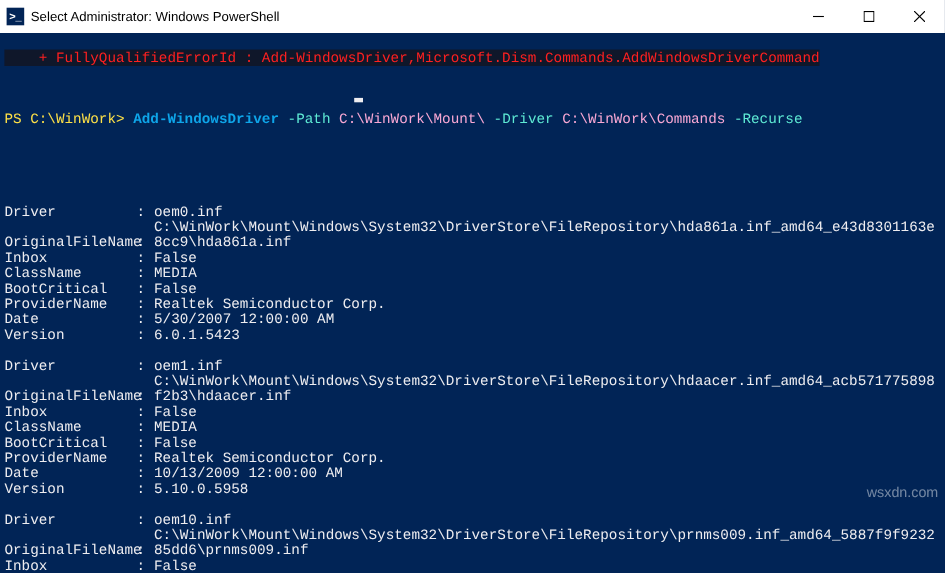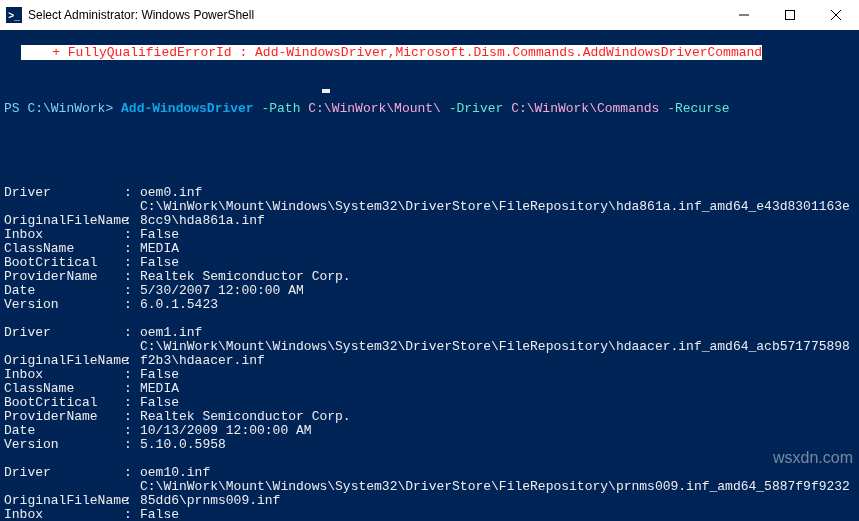--- a/index.html
+++ b/index.html
@@ -53,47 +53,46 @@
       font-size: 10px;
     }
     .titlebar-btn svg { width: 10px; height: 10px; }
     .terminal {
       padding: 2px 4px;
       line-height: 14px;
       white-space: pre;
     }
     .error-line {
       color: #ff2020;
-      background: #ffffff;
+      background: #0f172a;
       display: inline;
-      margin-left: 17px;
     }
-    .prompt { color: #7dd3fc; }
+    .prompt { color: #fde047; }
     .cmd-yellow { color: #0ea5e9; font-weight: bold; }
     .cmd-gray { color: #5eead4; }
     .cmd-white { color: #f9a8d4; }
     .field-row { display: flex; align-items: flex-end; }
     .field-label { width: 120px; flex-shrink: 0; }
     .field-colon { width: 16px; flex-shrink: 0; }
     .field-value { flex: 1; word-break: break-all; white-space: pre-wrap; }
     .cursor {
       position: absolute;
       top: 89px;
       left: 322px;
       width: 8px;
       height: 4px;
       background: #eeedf0;
     }
     .watermark {
       position: absolute;
       right: 6px;
-      bottom: 54px;
+      bottom: 66px;
       color: rgba(255,255,255,0.45);
       font-family: Arial, sans-serif;
-      font-size: 16px;
+      font-size: 13px;
       margin-top: 36px;
     }
   </style>
 </head>
 <body>
 
 <div class="titlebar">
   <div class="titlebar-left">
     <div class="titlebar-icon">&gt;_</div>
     <span>Select Administrator: Windows PowerShell</span>

